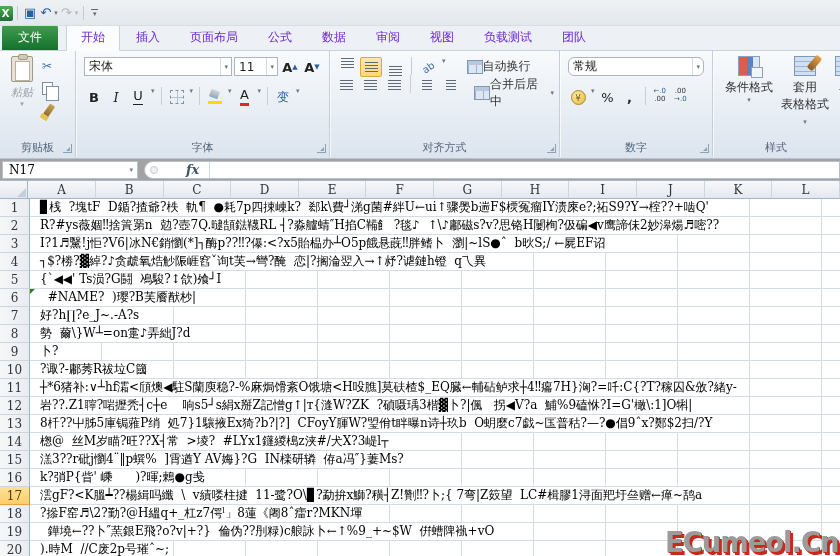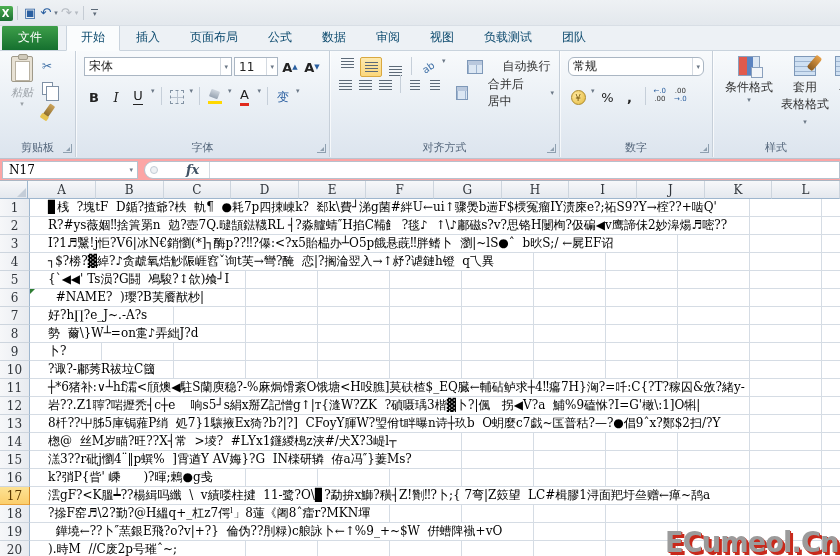--- a/index.html
+++ b/index.html
@@ -21,21 +21,21 @@
   .qat-more .tri { font-size:7px; }
   .ann { position:absolute; left:490px; top:1px; width:222px; height:22px;
     border:2px dashed #e8453c; }
   .ann .t { width:100%; height:100%; display:flex; align-items:center; justify-content:center;
     font-size:12px; color:#3f3f3f; }
   .h { position:absolute; width:8px; height:8px; background:#fff; border:1px solid #9a9a9a;
     border-radius:50%; box-shadow:0 1px 1px rgba(0,0,0,.25); }
   
   .tabs { height:25px; background:#edf1f5; display:flex; align-items:flex-end;
     border-bottom:1px solid #c9d3dd; padding-left:2px; }
-  .tab { font-size:12px; color:#0c4a6e; padding:4px 14px 4px; margin-right:2px; cursor:default; }
+  .tab { font-size:12px; color:#6d28d9; padding:4px 14px 4px; margin-right:2px; cursor:default; }
   .tab.file { background:linear-gradient(#3fa04a,#15702f); color:#fff;
     border-radius:3px 3px 0 0; padding:4px 16px; margin-right:8px; }
   .tab.active { background:#fafcfd; border:1px solid #c9d3dd; border-bottom:1px solid #fafcfd;
     border-radius:2px 2px 0 0; margin-bottom:-1px; }
   
   .ribbon { position:relative; height:108px; background:linear-gradient(#f8fafc,#e8eef4 55%,#dce4ee);
     border-bottom:1px solid #b9c4d0; overflow:hidden; }
   .grp { position:absolute; top:0; height:106px; border-right:1px solid #c6cfd9;
     box-shadow:1px 0 0 rgba(255,255,255,.7); }
   .grp .lbl { position:absolute; bottom:2px; left:0; right:0; text-align:center;
@@ -79,21 +79,21 @@
   .i-fill { width:15px; height:14px; position:relative; }
   .i-fill::before { content:""; position:absolute; left:2px; top:0; width:9px; height:8px;
     background:linear-gradient(#cfd6de,#97a3b1); transform:rotate(20deg); border-radius:1px; }
   .i-fill::after { content:""; position:absolute; left:0; bottom:0; width:14px; height:3px; background:#ffd800; }
   .growA { font-size:13px; font-weight:bold; }
   .growA sup { font-size:7px; color:#2a5fa0; }
   
   .lines { width:13px; height:10px; background:repeating-linear-gradient(#5d6a78 0 1px, transparent 1px 3px); }
   .abtn { width:22px; height:20px; display:flex; align-items:center; justify-content:center; border:1px solid transparent; }
   .abtn.on { background:linear-gradient(#fde9ae,#fbd77c); border:1px solid #d9a83f; border-radius:2px; }
-  .tbtn { display:flex; align-items:center; gap:20px; font-size:12px; color:#333; padding:1px 4px; }
+  .tbtn { display:flex; align-items:center; gap:0; font-size:12px; color:#333; padding:1px 4px; }
   .i-grid16 { width:16px; height:14px; background:
       linear-gradient(#b9c8dd,#b9c8dd) 0 0/16px 4px no-repeat,
       repeating-linear-gradient(to right,#9db4d0 0 1px,#dce7f3 1px 8px);
     border:1px solid #7e98b8; }
   
   .i-coin { width:15px; height:15px; border-radius:50%; background:radial-gradient(circle at 35% 35%,#ffe9a0,#e3b93c);
     border:1px solid #ad8a2a; font-size:9px; text-align:center; line-height:14px; color:#7a5c12; }
   .decbtn { display:flex; flex-direction:column; align-items:center; font-size:7px; line-height:8px; color:#333; padding:0 3px; }
   .decbtn .ar { color:#2a5fa0; }
   
@@ -101,21 +101,21 @@
   .i-cf { width:22px; height:20px; margin:0 auto 3px; border:1px solid #8aa0bd;
     background:linear-gradient(90deg,#e05a4d 0 8px,#5b83c0 8px 14px,#dce7f3 14px); position:relative; }
   .i-cf::after { content:""; position:absolute; right:-4px; bottom:-3px; width:10px; height:9px;
     background:#f2f5f9; border:1px solid #8aa0bd; }
   .i-ft { width:22px; height:20px; margin:0 auto 3px; border:1px solid #7e98b8;
     background:repeating-linear-gradient(#cfe0f2 0 4px,#9db4d0 4px 5px),
                repeating-linear-gradient(90deg,transparent 0 6px,#9db4d0 6px 7px); position:relative; }
   .i-ft::after { content:""; position:absolute; right:-3px; top:-2px; width:7px; height:16px;
     background:linear-gradient(#e8a24a,#8a5a20); transform:rotate(40deg); border-radius:2px; }
   
-  .fbar { height:22px; background:#fca5a5; display:flex; align-items:center;
+  .fbar { height:22px; background:#a3a3a3; display:flex; align-items:center;
     border-bottom:1px solid #aab6c3; padding:2px 0 2px 2px; }
   .namebox { width:136px; height:18px; background:#fff; border:1px solid #b6c1cd;
     display:flex; align-items:center; font-size:12px; font-family:"DejaVu Serif",serif; padding-left:6px; }
   .namebox .dd { margin-left:auto; padding:0 4px; }
   .fpill { flex:1; height:18px; margin-left:6px; background:#fff; border:1px solid #b6c1cd;
     border-radius:9px 0 0 9px; display:flex; align-items:center;font-weight:bold; }
   .fdot { width:8px; height:8px; border-radius:50%; background:#eef1f4; border:1px solid #c3ccd5; margin:0 18px 0 5px; }
   .fx { font-family:"DejaVu Serif",serif; font-style:italic; font-size:13px; color:#3f5163; padding:0 10px; }
   .fdiv { width:1px; height:16px; background:#d4dae1; margin-right:4px; }
   .ffield { flex:1; height:100%; font-size:12px; }
@@ -132,22 +132,22 @@
     display:flex; align-items:center; justify-content:center; }
   .row { display:flex; height:18px; }
   .rowh { width:30px; background:linear-gradient(90deg,#f6f7f9,#e8ebf0);
     border-right:1px solid #9eb6ce; border-bottom:1px solid #cdd5de;
     font-family:"DejaVu Serif",serif; font-size:12px; color:#30353b;
     display:flex; align-items:center; justify-content:center; }
   .rowh.sel { background:linear-gradient(#fde294,#fbce6c); border-bottom:1px solid #e8a33d;
     border-right:1px solid #d98b28; color:#5c3a00; }
   .rb { position:relative; flex:1; border-bottom:1px solid #d5dce4; overflow:hidden;
     background:repeating-linear-gradient(to right, transparent 0 71px, #d5dce4 71px 72px); }
-  .ct { position:absolute; left:0; top:0; height:17px; line-height:17px; background:#fff;
-    font-size:12px; font-family:"DejaVu Serif",serif; color:#000; white-space:pre; padding:0 3px 0 18px; }
+  .ct { position:absolute; left:8px; top:0; height:17px; line-height:17px; background:#fff;
+    font-size:12px; font-family:"DejaVu Serif",serif; color:#000; white-space:pre; padding:0 3px 0 2px; }
   .errtri { position:absolute; left:0; top:0; width:0; height:0; z-index:2;
     border-top:5px solid #2e7d32; border-right:5px solid transparent; }
   
   .wm { position:absolute; right:2px; bottom:0; font-size:29px; font-weight:bold;
     letter-spacing:-1px; transform:scaleX(.94); transform-origin:right;
     color:#9b9b9b; text-shadow:3px 3px 0 #c9291b, 1px 1px 0 #c9291b; z-index:5; }
 </style>
 </head>
 <body>
 

